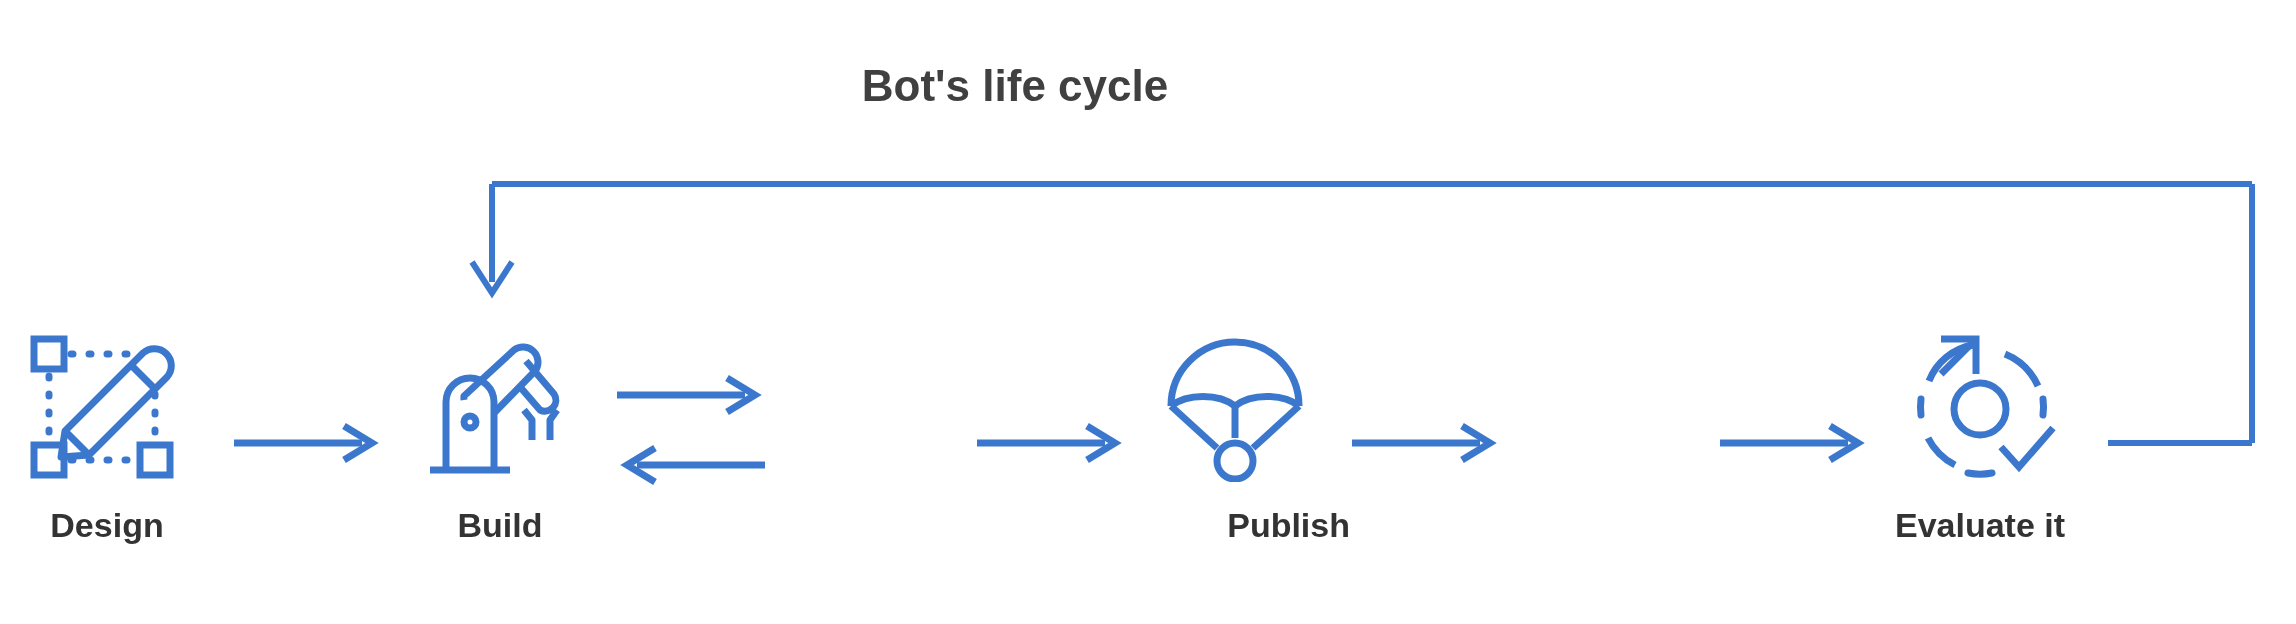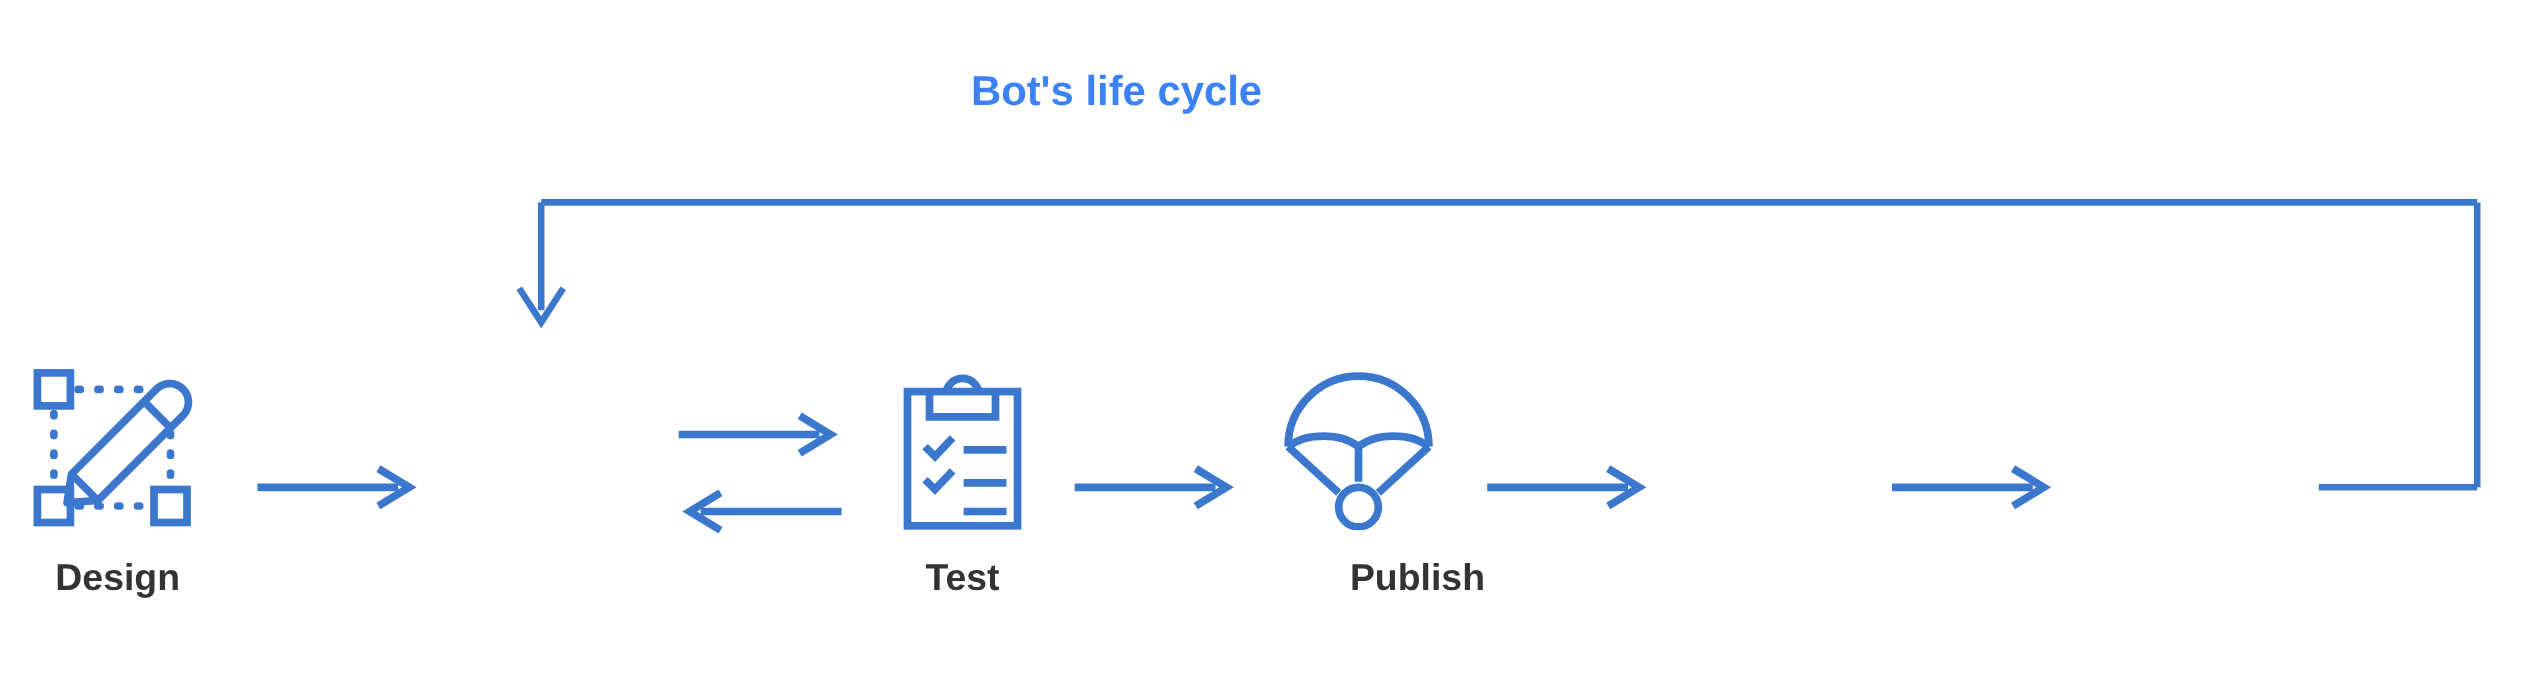--- a/index.html
+++ b/index.html
@@ -21,23 +21,23 @@
   
   #title-wrap {
     position: absolute;
     left: 0;
     top: 64px;
     width: 2030px;
     text-align: center;
   }
   #title-wrap .t {
     display: inline-block;
-    font-size: 38px;
+    font-size: 44px;
     font-weight: bold;
-    color: #3b82f6;
+    color: #404040;
     line-height: 1;
   }
 
   .loop-svg {
     position: absolute;
     left: 0;
     top: 0;
   }
 
   .stage {
@@ -115,57 +115,56 @@
     <div class="stage-label">Design</div>
   </div>
 
   <svg class="conn" style="left: 232px; top: 418px;" width="152" height="50" viewBox="0 0 152 50">
     <g stroke="#3b78cd" fill="none" stroke-width="7">
       <line x1="2" y1="25" x2="130" y2="25"></line>
       <path d="M 112 8 L 140 25 L 112 42" stroke-linejoin="miter" stroke-linecap="butt"></path>
     </g>
   </svg>
 
+  <div class="stage" style="left: 385px;">
+    <div class="icon-box">
+      <svg width="160" height="150" viewBox="0 0 160 150">
+        <g stroke="#3b78cd" fill="none" stroke-width="7">
+
+          <path d="M 26 136 L 26 70 A 24 24 0 0 1 74 70 L 74 136" stroke-linejoin="round"></path>
+
+          <line x1="10" y1="138" x2="90" y2="138" stroke-linecap="butt"></line>
+
+          <circle cx="50" cy="90" r="6"></circle>
+
+          <path d="M 44 68 A 16 16 0 0 1 44 64 L 94 18 A 15 15 0 0 1 115 39 L 75 80" stroke-linejoin="round"></path>
+
+          <path d="M 106 29 L 134 62 A 11 11 0 0 1 120 78 L 101 56" stroke-linejoin="round"></path>
+
+          <path d="M 104 78 L 112 88 L 112 108" stroke-linejoin="round"></path>
+          <path d="M 137 78 L 130 88 L 130 108" stroke-linejoin="round"></path>
+        </g>
+      </svg>
+    </div>
+    <div class="stage-label">Build</div>
+  </div>
 
   <svg class="conn" style="left: 615px; top: 370px;" width="152" height="50" viewBox="0 0 152 50">
     <g stroke="#3b78cd" fill="none" stroke-width="7">
       <line x1="2" y1="25" x2="130" y2="25"></line>
       <path d="M 112 8 L 140 25 L 112 42" stroke-linejoin="miter" stroke-linecap="butt"></path>
     </g>
   </svg>
   <svg class="conn" style="left: 615px; top: 440px;" width="152" height="50" viewBox="0 0 152 50">
     <g stroke="#3b78cd" fill="none" stroke-width="7">
       <line x1="22" y1="25" x2="150" y2="25"></line>
       <path d="M 40 8 L 12 25 L 40 42" stroke-linejoin="miter" stroke-linecap="butt"></path>
     </g>
   </svg>
 
-  <div class="stage" style="left: 760px;">
-    <div class="icon-box">
-      <svg width="150" height="152" viewBox="0 0 150 152">
-        <g stroke="#3b78cd" fill="none" stroke-width="7">
-
-          <rect x="25" y="25" width="100" height="122"></rect>
-
-          <path d="M 45 25 L 45 48 L 105 48 L 105 25" stroke-linejoin="miter"></path>
-
-          <path d="M 60 28 A 15 15 0 0 1 90 28" stroke-linejoin="round"></path>
-
-          <path d="M 41 75 L 50 84 L 66 67" stroke-linejoin="miter" stroke-linecap="butt"></path>
-
-          <path d="M 41 105 L 50 114 L 66 97" stroke-linejoin="miter" stroke-linecap="butt"></path>
-
-          <line x1="76" y1="78" x2="115" y2="78"></line>
-          <line x1="76" y1="108" x2="115" y2="108"></line>
-          <line x1="76" y1="134" x2="115" y2="134"></line>
-        </g>
-      </svg>
-    </div>
-    <div class="stage-label">Test</div>
-  </div>
 
   <svg class="conn" style="left: 975px; top: 418px;" width="152" height="50" viewBox="0 0 152 50">
     <g stroke="#3b78cd" fill="none" stroke-width="7">
       <line x1="2" y1="25" x2="130" y2="25"></line>
       <path d="M 112 8 L 140 25 L 112 42" stroke-linejoin="miter" stroke-linecap="butt"></path>
     </g>
   </svg>
 
   <div class="stage" style="left: 1120px; text-align: right;">
     <div class="icon-box">
@@ -196,14 +195,37 @@
   </svg>
 
 
   <svg class="conn" style="left: 1718px; top: 418px;" width="152" height="50" viewBox="0 0 152 50">
     <g stroke="#3b78cd" fill="none" stroke-width="7">
       <line x1="2" y1="25" x2="130" y2="25"></line>
       <path d="M 112 8 L 140 25 L 112 42" stroke-linejoin="miter" stroke-linecap="butt"></path>
     </g>
   </svg>
 
+  <div class="stage" style="left: 1865px;">
+    <div class="icon-box">
+      <svg width="170" height="160" viewBox="0 0 170 160">
+        <g stroke="#3b78cd" fill="none" stroke-width="7" stroke-linecap="round">
+
+          <path d="M 110 27 A 62 62 0 0 1 143 59" stroke-linecap="butt"></path>
+          <path d="M 148 72 A 62 62 0 0 1 148 88"></path>
+          <path d="M 26 72 A 62 62 0 0 0 26 88"></path>
+          <path d="M 33 111 A 62 62 0 0 0 60 138" stroke-linecap="butt"></path>
+          <path d="M 73 146 A 62 62 0 0 0 97 146"></path>
+
+          <circle cx="85" cy="82" r="26"></circle>
+
+          <path d="M 34 54 A 58 58 0 0 1 78 18" stroke-linecap="butt"></path>
+          <path d="M 46 12 L 81 12 L 81 47" stroke-linejoin="miter" stroke-linecap="butt"></path>
+          <path d="M 81 12 L 46 47" stroke-linecap="butt"></path>
+
+          <path d="M 106 120 L 124 140 L 158 101" stroke-linejoin="miter" stroke-linecap="butt"></path>
+        </g>
+      </svg>
+    </div>
+    <div class="stage-label">Evaluate it</div>
+  </div>
 
 </div>
 
 </body></html>

